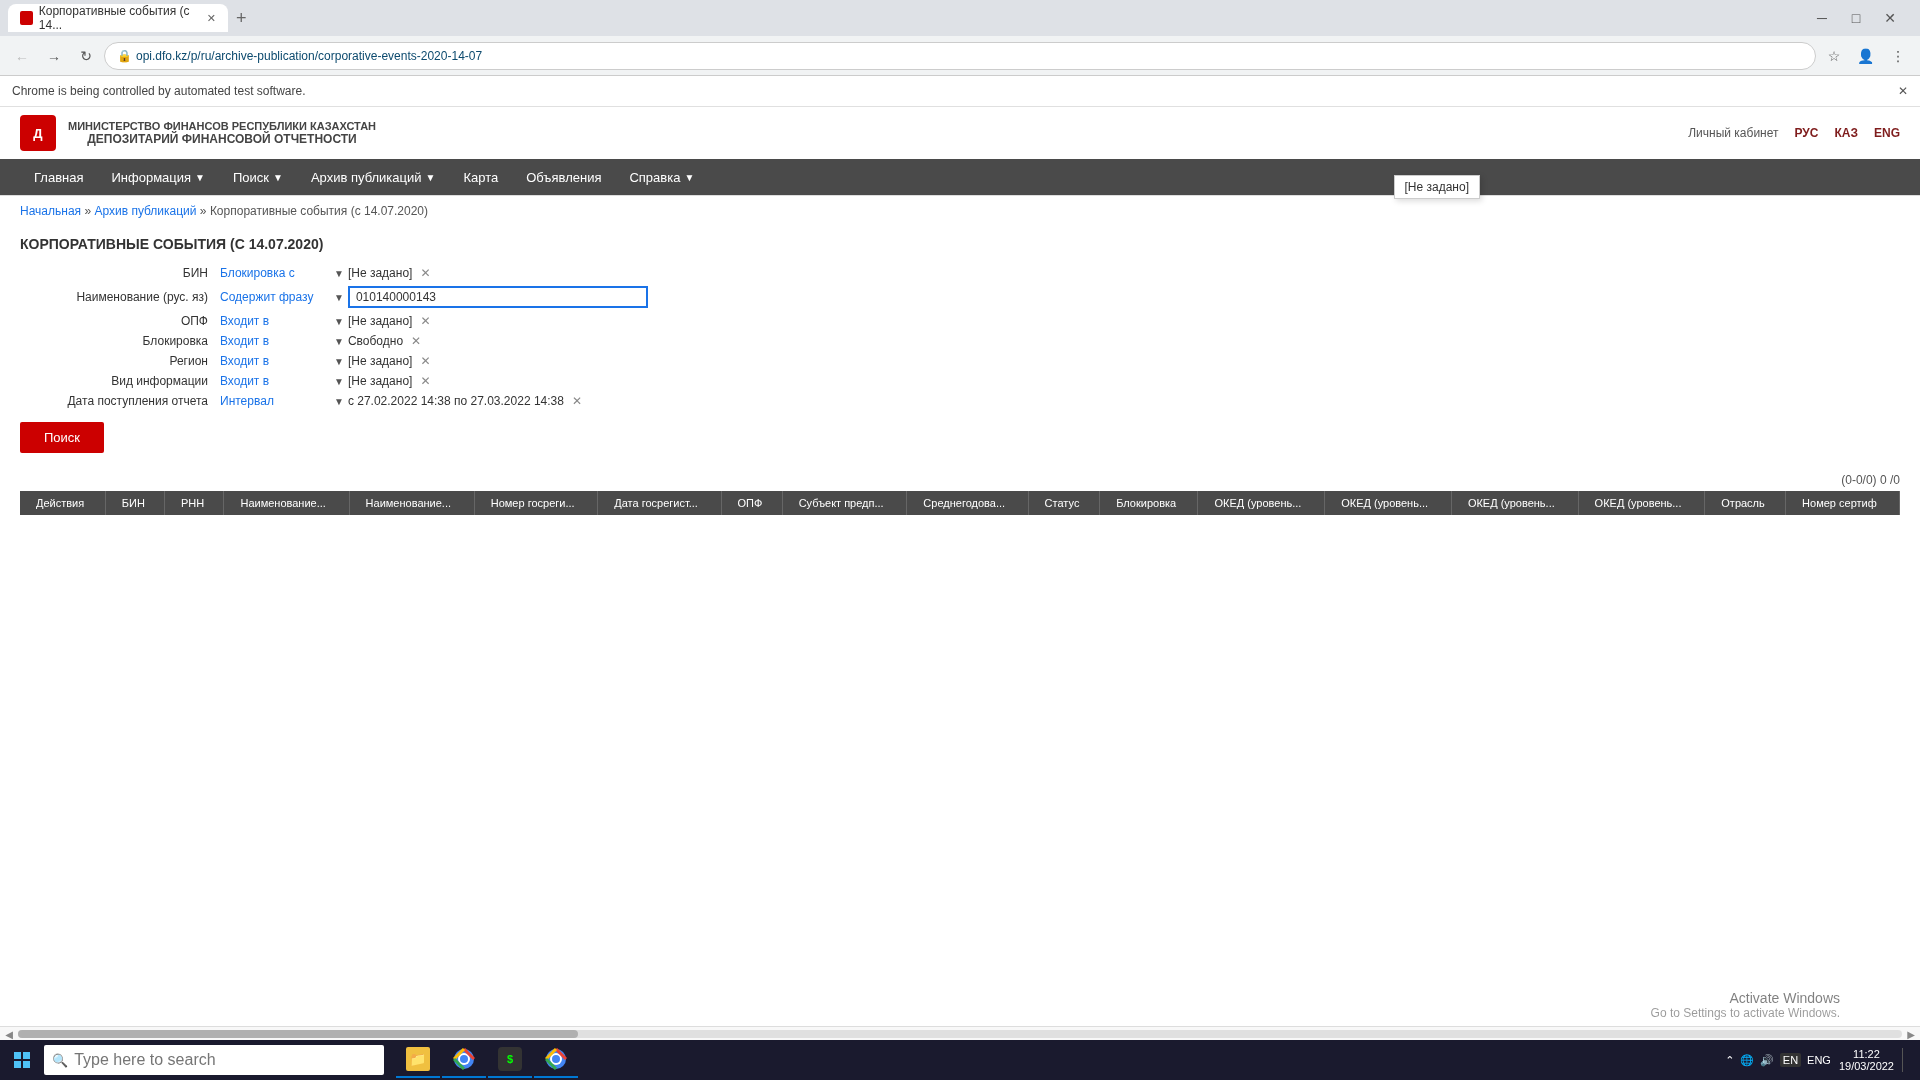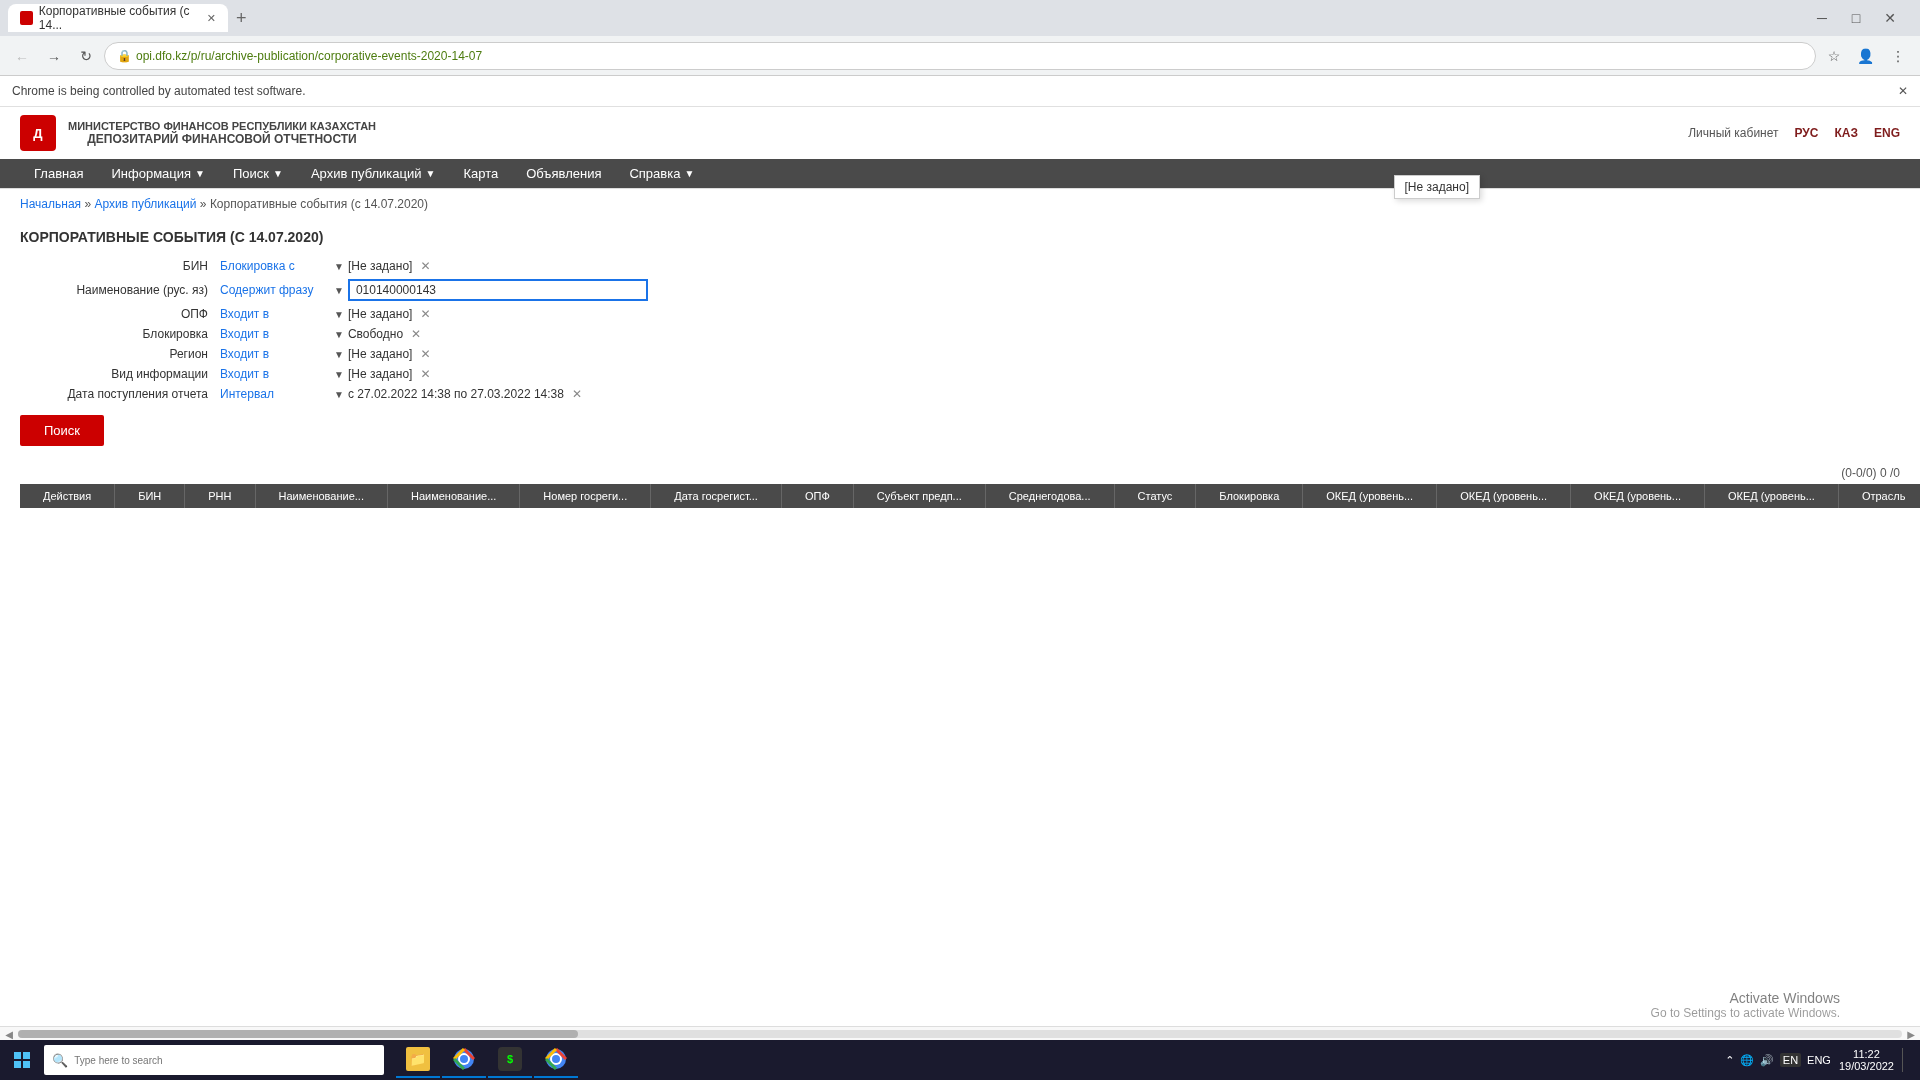--- a/index.html
+++ b/index.html
@@ -23,21 +23,21 @@
     
     .site-header { background: #fff; border-bottom: 1px solid #ddd; }
     .site-logo-bar { display: flex; align-items: center; justify-content: space-between; padding: 8px 20px; }
     .logo-area { display: flex; align-items: center; gap: 12px; }
     .logo-icon { width: 36px; height: 36px; background: #c00; border-radius: 4px; display: flex; align-items: center; justify-content: center; color: #fff; font-weight: bold; font-size: 16px; }
     .logo-text { display: flex; flex-direction: column; }
     .logo-text-top { font-size: 11px; color: #444; font-weight: bold; }
     .logo-text-bottom { font-size: 12px; color: #444; font-weight: bold; text-align: center; }
     .header-right { display: flex; gap: 16px; align-items: center; font-size: 12px; color: #555; }
     .lang-link { color: #7f1d1d; cursor: pointer; font-weight: bold; }
-    .nav-bar { background: #4a4a4a; display: flex; align-items: center; padding: 0 20px; height: 29px; }
+    .nav-bar { background: #4a4a4a; display: flex; align-items: center; padding: 0 20px; height: 36px; }
     .nav-item { color: #fff; font-size: 13px; padding: 0 14px; height: 36px; display: flex; align-items: center; cursor: pointer; gap: 4px; }
     .nav-dropdown-arrow { font-size: 10px; }
 
     
     .breadcrumb { padding: 8px 20px; font-size: 12px; color: #555; }
     .breadcrumb a { color: #1a73e8; text-decoration: none; }
     .breadcrumb span { color: #555; }
 
     
     .page-content { padding: 10px 20px; }
@@ -55,21 +55,21 @@
     .filter-clear { color: #888; font-size: 12px; cursor: pointer; margin-left: 4px; }
     .btn-search { background: #cc0000; color: #fff; border: none; padding: 8px 24px; font-size: 13px; cursor: pointer; border-radius: 2px; margin-top: 8px; }
 
     
     .tooltip-popup { position: absolute; background: #fff; border: 1px solid #ccc; padding: 4px 10px; font-size: 12px; color: #333; box-shadow: 2px 2px 6px rgba(0,0,0,0.15); right: 440px; top: 175px; z-index: 100; }
 
     
     .table-container { margin-top: 8px; }
     .table-info { text-align: right; font-size: 12px; color: #555; padding: 4px 0; }
     .results-table { width: 100%; border-collapse: collapse; font-size: 11px; }
-    .results-table th { background: #4a4a4a; color: #fff; padding: 6px 23px; text-align: left; border-right: 1px solid #666; white-space: nowrap; font-weight: normal; }
+    .results-table th { background: #4a4a4a; color: #fff; padding: 6px 16px; text-align: left; border-right: 1px solid #666; white-space: nowrap; font-weight: normal; }
 
     
     .taskbar { position: fixed; bottom: 0; left: 0; right: 0; height: 40px; background: #1a1a2e; display: flex; align-items: center; padding: 0 4px; z-index: 9999; }
     .start-btn { width: 36px; height: 36px; display: flex; align-items: center; justify-content: center; cursor: pointer; }
     .start-icon { display: grid; grid-template-columns: 1fr 1fr; gap: 2px; width: 16px; height: 16px; }
     .start-icon div { background: #fff; }
     .search-bar { display: flex; align-items: center; background: #fff; height: 30px; width: 340px; border-radius: 2px; padding: 0 8px; gap: 6px; margin: 0 4px; }
     .search-bar input { border: none; outline: none; font-size: 12px; flex: 1; }
     .taskbar-apps { display: flex; gap: 2px; margin: 0 8px; }
     .taskbar-app { width: 44px; height: 36px; display: flex; align-items: center; justify-content: center; cursor: pointer; border-bottom: 2px solid #0078d4; }
@@ -101,21 +101,21 @@
       <button class="nav-btn">✕</button>
     </div>
   </div>
 
   <div class="browser-controls">
     <button class="nav-btn disabled">←</button>
     <button class="nav-btn">→</button>
     <button class="nav-btn">↻</button>
     <div class="address-bar">
       <span style="margin-right:4px;color:#555;">🔒</span>
-      <span style="font-size:12px;color:#4d7c0f;">opi.dfo.kz/p/ru/archive-publication/corporative-events-2020-14-07</span>
+      <span style="font-size:12px;color:#0c4a6e;">opi.dfo.kz/p/ru/archive-publication/corporative-events-2020-14-07</span>
     </div>
     <div class="browser-actions">
       <button class="browser-action-btn">☆</button>
       <button class="browser-action-btn">👤</button>
       <button class="browser-action-btn">⋮</button>
     </div>
   </div>
 
   <div class="notification-bar">
     <span>Chrome is being controlled by automated test software.</span>
@@ -329,21 +329,21 @@
     <div class="start-icon">
       <div style="background:#4fc3f7;"></div>
       <div style="background:#4fc3f7;"></div>
       <div style="background:#4fc3f7;"></div>
       <div style="background:#4fc3f7;"></div>
     </div>
   </div>
 
   <div class="search-bar">
     <span style="color:#888;font-size:13px;">🔍</span>
-    <input type="text" style="border: none; outline: none; font-size: 10px; flex: 1 1 0%; color: rgb(51, 51, 51);" placeholder="Type here to search">
+    <input type="text" style="border: none; outline: none; font-size: 16px; flex: 1 1 0%; color: rgb(51, 51, 51);" placeholder="Type here to search">
   </div>
 
   <div class="taskbar-apps">
 
     <div class="taskbar-app">
       <div class="taskbar-app-icon" style="background:#f0c040;">
         <span style="color:#fff;font-size:14px;">📁</span>
       </div>
     </div>
 

